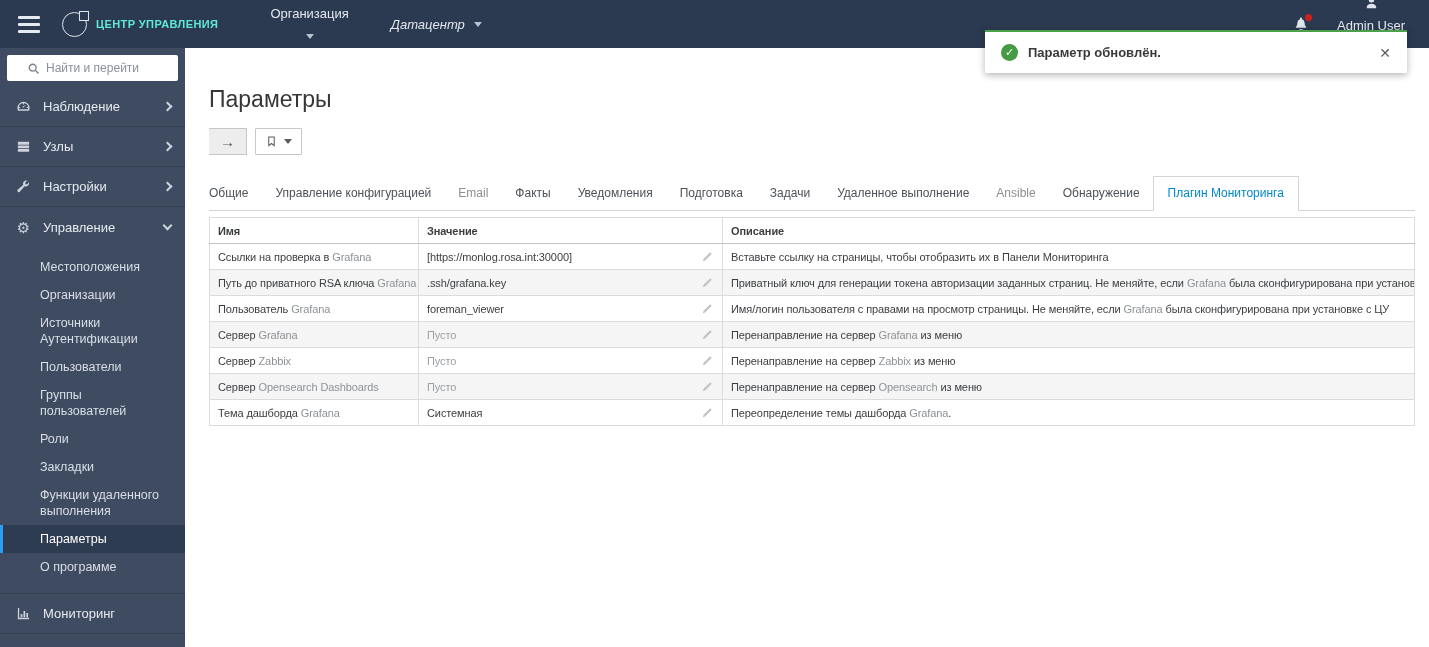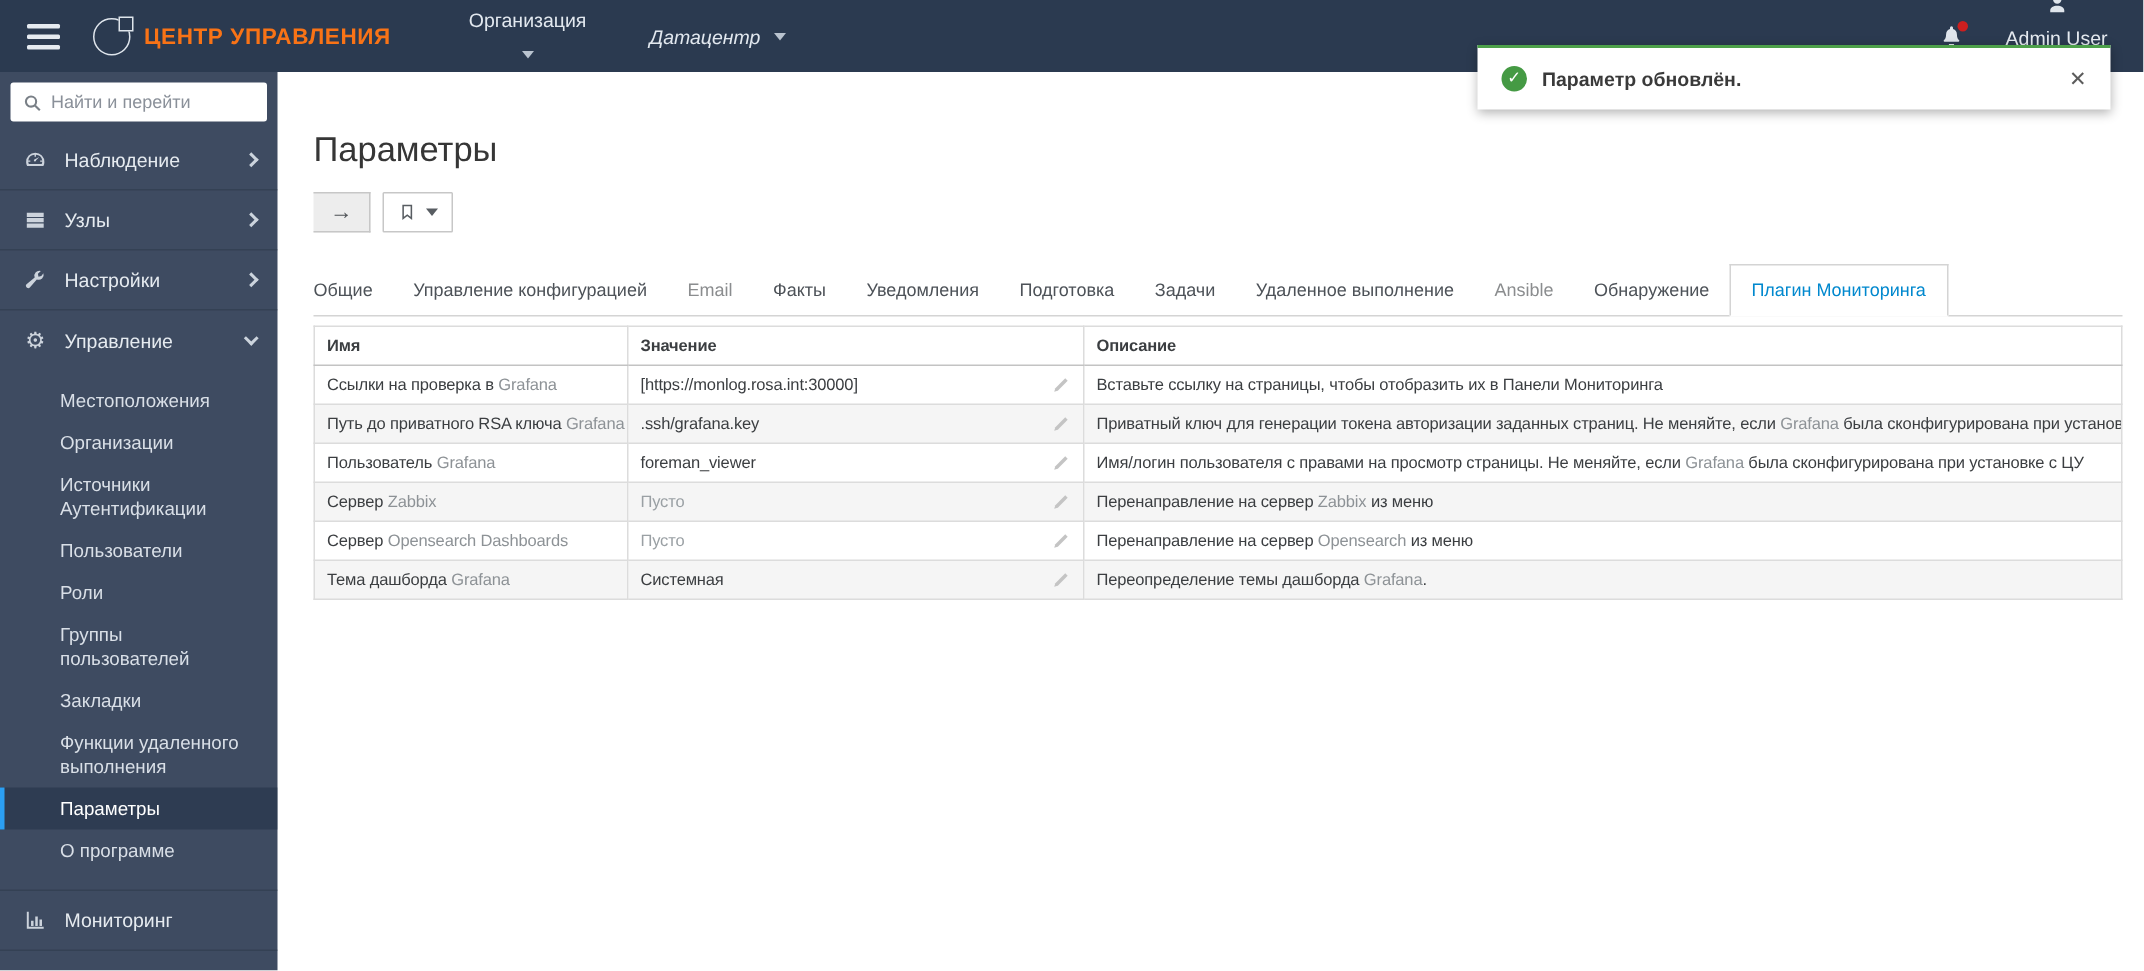--- a/index.html
+++ b/index.html
@@ -15,21 +15,21 @@
     position: absolute; top: 0; left: 0; right: 0; height: 48px;
     background: #2b3a50; display: flex; align-items: center;
     padding: 0 24px 0 18px; color: #e6ebf1; z-index: 10;
   }
   .hamburger { width: 22px; display: flex; flex-direction: column; gap: 4px; cursor: pointer; }
   .hamburger span { height: 3px; background: #e6ebf1; border-radius: 1px; }
   .brand { display: flex; align-items: center; gap: 9px; margin-left: 22px; }
   .logo { position: relative; width: 25px; height: 25px; }
   .logo .ring { position: absolute; inset: 0; border: 1.5px solid #dfe5ec; border-radius: 50%; }
   .logo .notch { position: absolute; top: -1px; right: -2px; width: 10px; height: 10px; border: 1.5px solid #dfe5ec; background: #2b3a50; }
-  .brand-title { font-size: 15px; font-weight: bold; letter-spacing: .4px; color: #f97316; white-space: nowrap; }
+  .brand-title { font-size: 11px; font-weight: bold; letter-spacing: .4px; color: #5eead4; white-space: nowrap; }
   .top-menu { display: flex; align-items: center; gap: 9px; font-size: 13px; color: #e2e8ef; cursor: pointer; }
   .top-menu.first { margin-left: 52px; flex-direction: column; }
   .top-menu.second { margin-left: 42px; font-style: italic; }
   .caret-down { width: 0; height: 0; border: 4px solid transparent; border-top: 5px solid #b9c3cf; margin-top: 4px; }
   .topbar-right { margin-left: auto; display: flex; align-items: center; gap: 28px; }
   .bell-wrap { position: relative; cursor: pointer; }
   .bell-dot { position: absolute; top: -2px; right: -3px; width: 7px; height: 7px; border-radius: 50%; background: #cc1f1f; }
   .user-menu { display: flex; align-items: center; gap: 8px; font-size: 13px; cursor: pointer; flex-direction: column; }
   .icon-svg { display: block; fill: #dfe5ec; }
 
@@ -47,21 +47,21 @@
   .toast-msg { font-size: 13px; font-weight: bold; color: #3a3a3a; }
   .toast-close { margin-left: auto; color: #5c5c5c; font-size: 14px; font-weight: bold; cursor: pointer; }
 
   
   .sidebar {
     position: absolute; top: 48px; left: 0; bottom: 0; width: 185px;
     background: #3e4b61; color: #e6ebf0; overflow: hidden; z-index: 5;
   }
   .side-search {
     margin: 7px 7px 6px 7px; background: #fff; border-radius: 2px; height: 26px;
-    display: flex; align-items: center; padding: 0 8px; gap: 6px;
+    display: flex; align-items: center; padding: 0 20px; gap: 6px;
   }
   .side-search svg { flex: none; fill: none; stroke: #7a8087; }
   .side-search input { border: none; outline: none; font-size: 12px; width: 100%; color: #333; font-family: inherit; background: transparent; }
   .side-search input::placeholder { color: #8a9099; }
   .nav-item {
     display: flex; align-items: center; padding: 0 14px; height: 40px;
     border-bottom: 1px solid #344154; font-size: 13px; cursor: pointer; color: #e6ebf0;
   }
   .nav-item.no-border { border-bottom: none; }
   .nav-item .nico { width: 19px; display: flex; justify-content: center; }
@@ -214,22 +214,22 @@
       </span>
     <span class="lbl">Управление</span>
     <span class="chev down"></span>
   </div>
 
   <div class="subnav">
     <div class="subnav-item">Местоположения</div>
     <div class="subnav-item">Организации</div>
     <div class="subnav-item">Источники Аутентификации</div>
     <div class="subnav-item">Пользователи</div>
+    <div class="subnav-item">Группы пользователей</div>
     <div class="subnav-item">Роли</div>
-    <div class="subnav-item">Группы пользователей</div>
     <div class="subnav-item">Закладки</div>
     <div class="subnav-item">Функции удаленного выполнения</div>
     <div class="subnav-item active">Параметры</div>
     <div class="subnav-item">О программе</div>
   </div>
 
   <div class="nav-item monitoring">
     <span class="nico">
       <svg width="15" height="15" viewBox="0 0 16 16">
           <path d="M2 2v12h12v-1.4H3.4V2zM5 8.4h1.8V12H5zm3-3h1.8V12H8zm3 2h1.8V12H11z"></path>
@@ -312,20 +312,32 @@
           <span class="value-text">foreman_viewer</span>
           <span class="pencil">
               <svg width="12" height="12" viewBox="0 0 16 16">
                 <path d="M12.2 1.6l2.2 2.2L5.6 12.6l-3.2 1 1-3.2z"></path>
               </svg>
             </span>
         </td>
         <td><span>Имя/логин пользователя с правами на просмотр страницы. Не меняйте, если </span><span class="prod">Grafana</span><span> была сконфигурирована при установке с ЦУ</span></td>
       </tr>
       <tr>
+        <td><span>Сервер </span><span class="prod">Grafana</span></td>
+        <td class="c-val" data-empty="true">
+          <span class="value-text">Пусто</span>
+          <span class="pencil">
+              <svg width="12" height="12" viewBox="0 0 16 16">
+                <path d="M12.2 1.6l2.2 2.2L5.6 12.6l-3.2 1 1-3.2z"></path>
+              </svg>
+            </span>
+        </td>
+        <td><span>Перенаправление на сервер </span><span class="prod">Grafana</span><span> из меню</span></td>
+      </tr>
+      <tr>
         <td><span>Сервер </span><span class="prod">Zabbix</span></td>
         <td class="c-val" data-empty="true">
           <span class="value-text">Пусто</span>
           <span class="pencil">
               <svg width="12" height="12" viewBox="0 0 16 16">
                 <path d="M12.2 1.6l2.2 2.2L5.6 12.6l-3.2 1 1-3.2z"></path>
               </svg>
             </span>
         </td>
         <td><span>Перенаправление на сервер </span><span class="prod">Zabbix</span><span> из меню</span></td>

